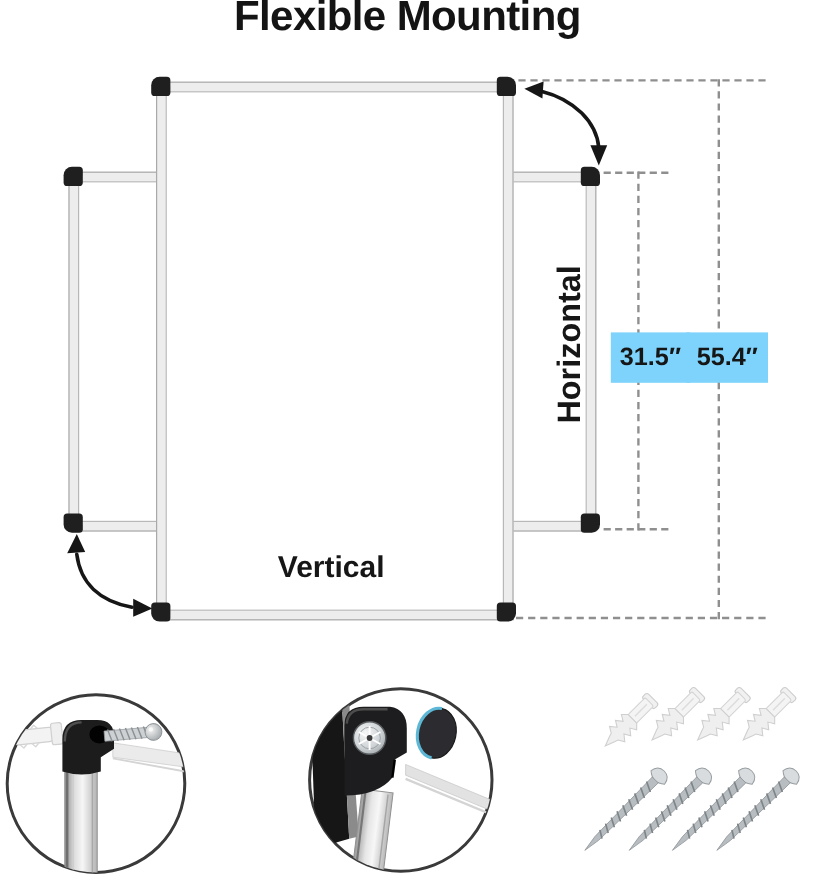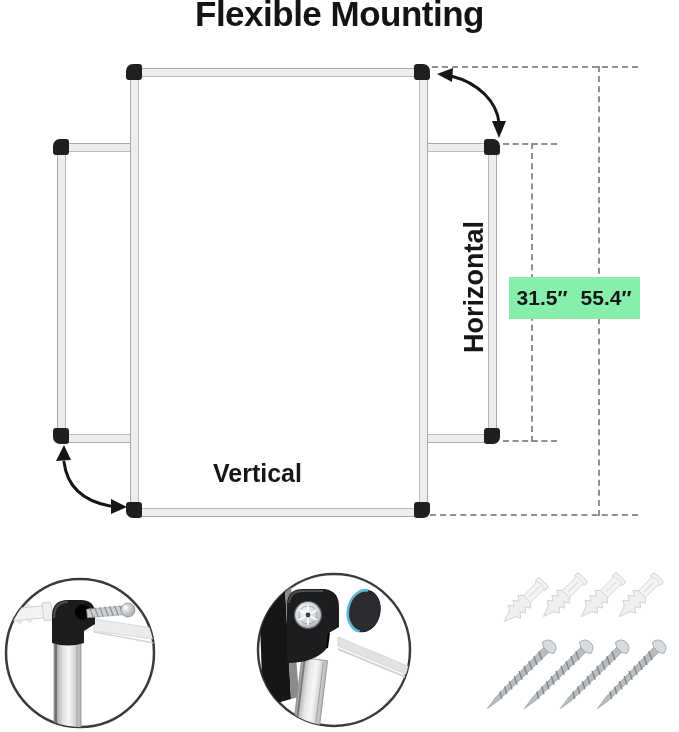--- a/index.html
+++ b/index.html
@@ -24,23 +24,23 @@
   .cap.bl{border-bottom-left-radius:7px;} .cap.br{border-bottom-right-radius:7px;}
 
   
   .dash-h{position:absolute;height:0;border-top:2px dashed #8f8f8f;z-index:5;}
   .dash-v{position:absolute;width:0;border-left:2px dashed #8f8f8f;z-index:5;}
 
   
   .lbl{position:absolute;z-index:6;font-weight:700;}
   .lbl-horizontal{left:366px;top:273px;width:216px;height:28px;line-height:28px;
                   text-align:center;font-size:27px;transform:rotate(-90deg);}
-  .lbl-vertical{left:213px;top:459px;width:126px;text-align:left;font-size:25px;z-index:6;}
+  .lbl-vertical{left:213px;top:459px;width:126px;text-align:center;font-size:25px;z-index:6;}
   .dim{position:absolute;z-index:6;font-weight:700;font-size:21px;text-align:center;
-       background:#86efac;padding:9px 0;}
+       background:#7dd3fc;padding:9px 0;}
   .dim-w{left:509px;top:277px;width:66px;}
   .dim-h{left:572px;top:277px;width:68px;}
 
   .overlay{position:absolute;left:0;top:0;z-index:7;pointer-events:none;}
   .inset{position:absolute;z-index:2;}
 </style>
 </head>
 <body>
 
 <div id="stage">

